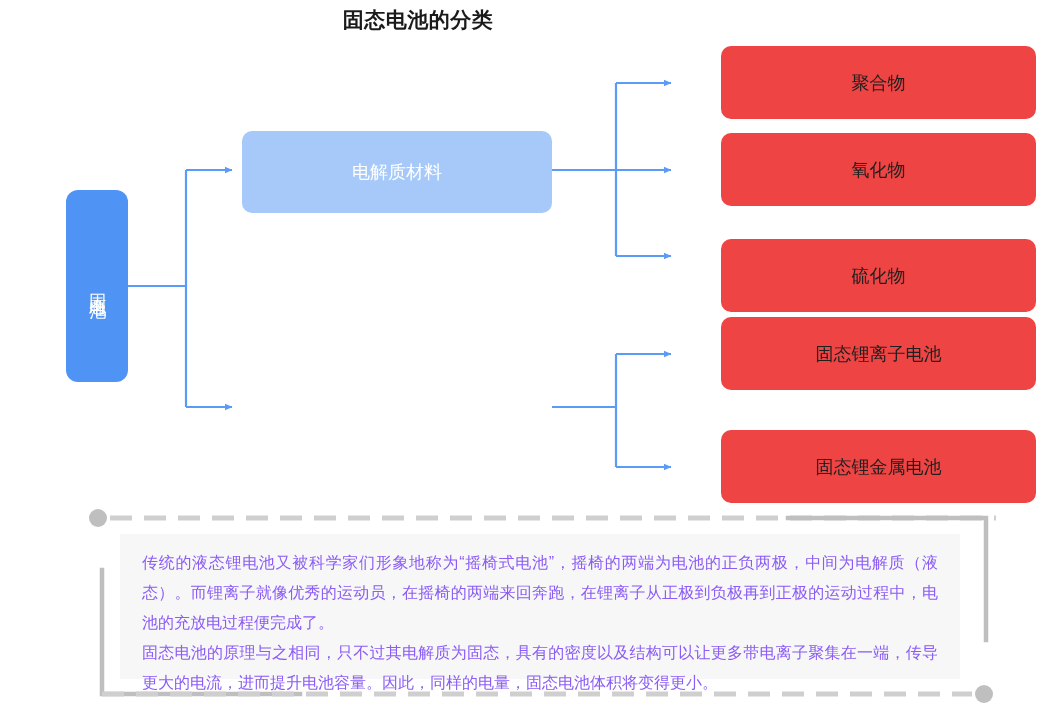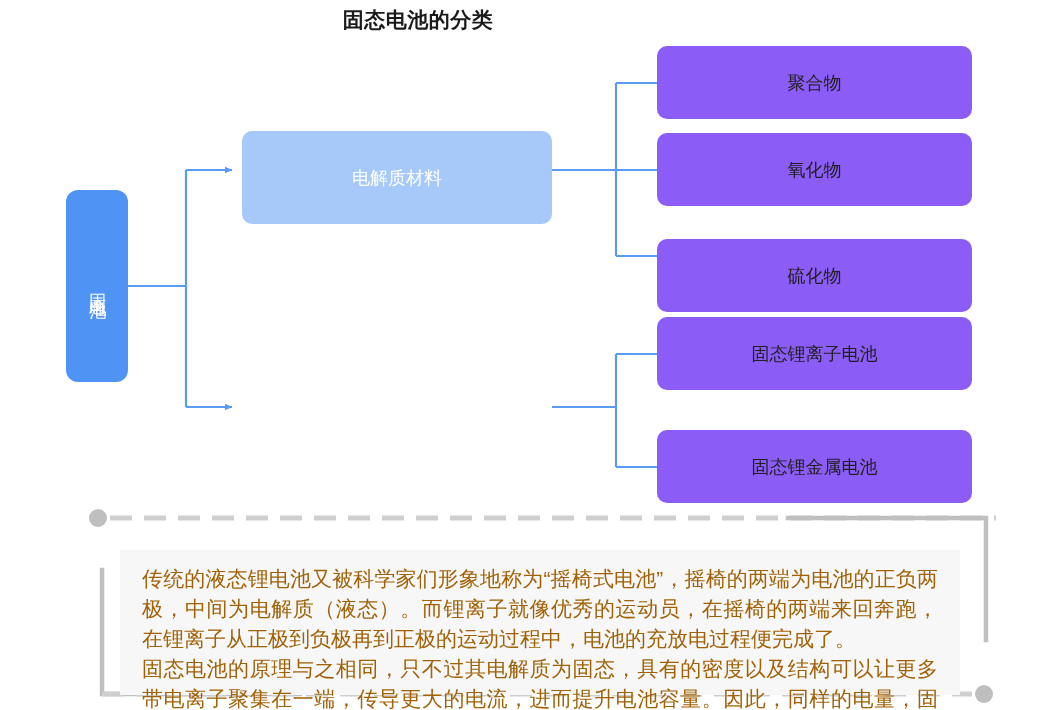--- a/index.html
+++ b/index.html
@@ -64,34 +64,34 @@
     color: #ffffff;
     font-size: 17px;
     line-height: 1.45;
     writing-mode: vertical-rl;
     text-orientation: upright;
     letter-spacing: 3px;
   }
 
   .node-mid {
     width: 310px;
-    height: 93px;
+    height: 82px;
     background: #A6C9FA;
     color: #ffffff;
     font-size: 18px;
     border-radius: 10px;
   }
   #node-electrolyte { left: 242px; top: 131px; }
   #node-electrode   { left: 242px; top: 368px; }
 
   .node-leaf {
-    left: 657px;
+    left: 721px;
     width: 315px;
     height: 73px;
-    background: #8b5cf6;
+    background: #ef4444;
     color: #1f1f1f;
     font-size: 18px;
     border-radius: 10px;
   }
   #leaf-polymer   { top: 46px;  }
   #leaf-oxide     { top: 133px; text-align: right; }
   #leaf-sulfide   { top: 220px; margin-top: 19px; }
   #leaf-liion     { top: 317px; }
   #leaf-limetal   { top: 430px; }
 
@@ -106,29 +106,29 @@
   #note-frame {
     position: absolute;
     left: 0;
     top: 0;
     width: 908px;
     height: 196px;
   }
   #note-body {
     position: absolute;
     left: 32px;
-    top: 42px;
+    top: 26px;
     width: 840px;
     height: 145px;
     background: #F7F7F7;
     box-sizing: border-box;
     padding: 14px 22px 10px 22px;
-    font-size: 21px;
+    font-size: 16px;
     line-height: 30px;
-    color: #a16207;
+    color: #8b5cf6;
     text-align: justify;
   }
   #note-body p {
     margin: 0;
   }
 </style>
 </head>
 <body>
 
 <div id="page-title">固态电池的分类</div>

